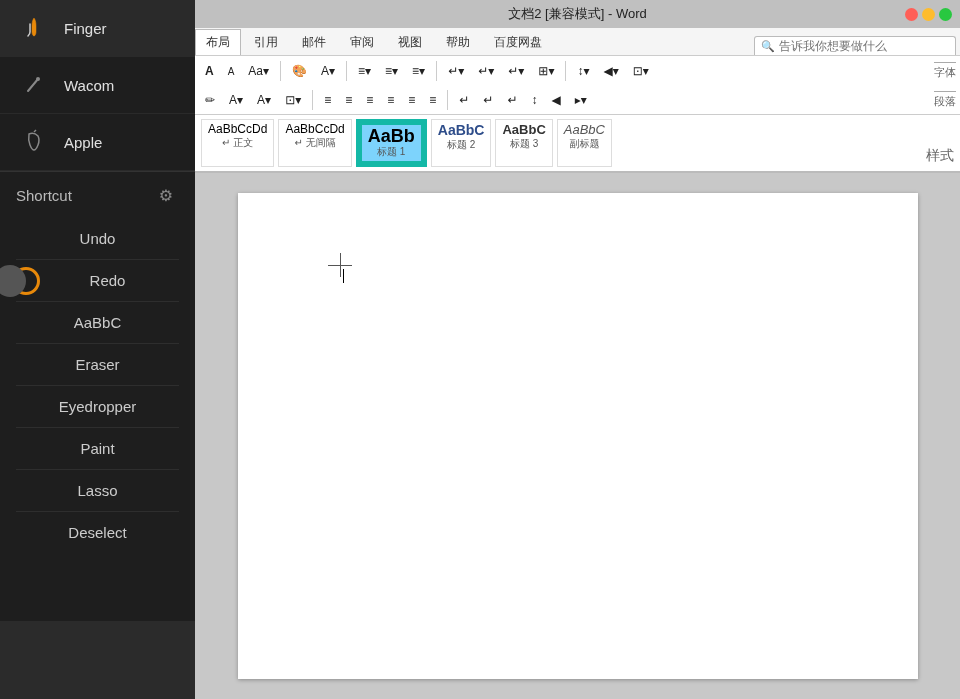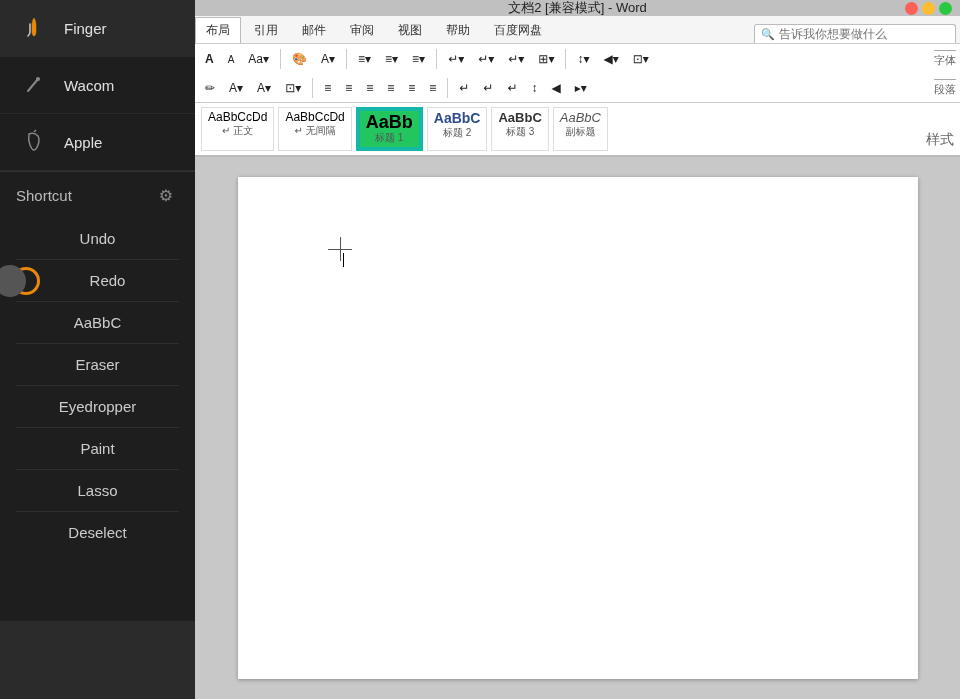--- a/index.html
+++ b/index.html
@@ -133,21 +133,21 @@
       flex: 1;
       display: flex;
       flex-direction: column;
       background: #f0f0f0;
       overflow: hidden;
     }
 
     
     .title-bar {
       background: #c0c0c0;
-      height: 16px;
+      height: 28px;
       display: flex;
       align-items: center;
       justify-content: center;
       font-size: 13px;
       color: #222;
       position: relative;
     }
     .title-bar-traffic {
       position: absolute;
       right: 8px;
@@ -450,21 +450,21 @@
 
   <div style="background:#fff;border-bottom:2px solid #bbb;padding:4px 6px;display:flex;gap:4px;align-items:stretch;overflow:hidden;">
     <div style="display:flex;flex-direction:column;align-items:center;padding:2px 6px;border:1px solid #ddd;cursor:pointer;min-width:64px;">
       <span style="font-size:12px;">AaBbCcDd</span>
       <span style="font-size:10px;color:#555;">↵ 正文</span>
     </div>
     <div style="display:flex;flex-direction:column;align-items:center;padding:2px 6px;border:1px solid #ddd;cursor:pointer;min-width:64px;">
       <span style="font-size:12px;">AaBbCcDd</span>
       <span style="font-size:10px;color:#555;">↵ 无间隔</span>
     </div>
-    <div style="display:flex;flex-direction:column;align-items:center;padding:2px 6px;border:4px solid #14b8a6;cursor:pointer;min-width:44px;background:#22c55e;">
+    <div style="display:flex;flex-direction:column;align-items:center;padding:2px 6px;border:6px solid #14b8a6;cursor:pointer;min-width:44px;background:#7dd3fc;">
       <span style="font-size:18px;font-weight:bold;line-height:1;">AaBb</span>
       <span style="font-size:10px;color:#555;">标题 1</span>
     </div>
     <div style="display:flex;flex-direction:column;align-items:center;padding:2px 6px;border:1px solid #ddd;cursor:pointer;min-width:52px;">
       <span style="font-size:14px;font-weight:bold;color:#2e4d8a;">AaBbC</span>
       <span style="font-size:10px;color:#555;">标题 2</span>
     </div>
     <div style="display:flex;flex-direction:column;align-items:center;padding:2px 6px;border:1px solid #ddd;cursor:pointer;min-width:52px;">
       <span style="font-size:13px;font-weight:bold;color:#333;">AaBbC</span>
       <span style="font-size:10px;color:#555;">标题 3</span>

